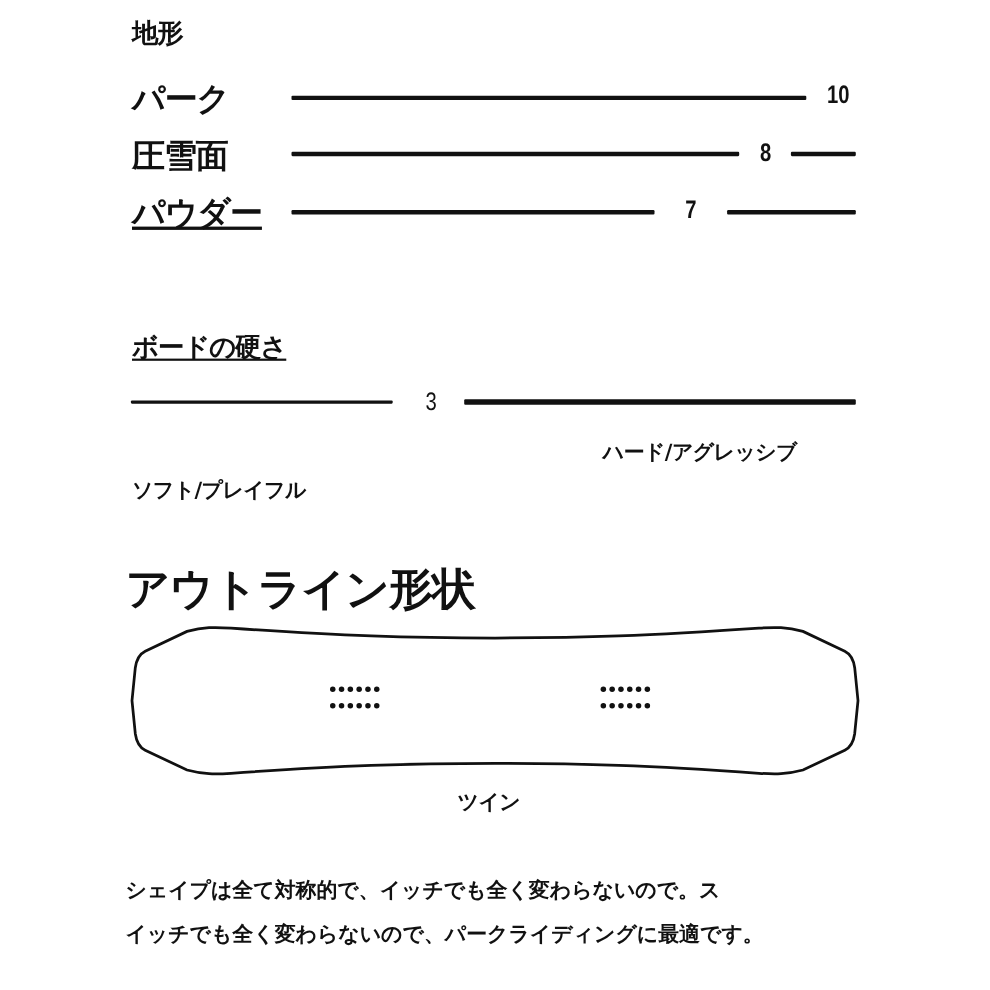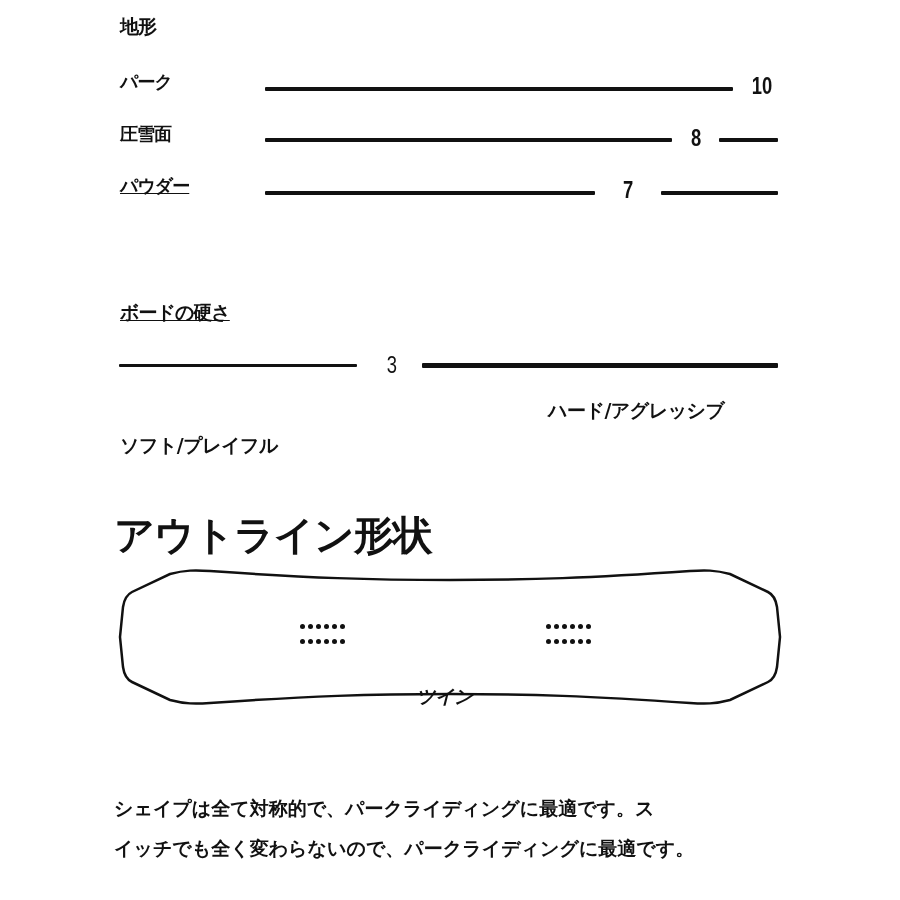--- a/index.html
+++ b/index.html
@@ -1,20 +1,20 @@
 <!DOCTYPE html>
 <html><head>
 <meta charset="utf-8">
 <style>
   html, body { margin:0; padding:0; background:#ffffff; }
   body { width:900px; height:900px; position:relative; overflow:hidden;
          font-family:"DejaVu Sans","Liberation Sans",sans-serif; color:#111; }
   .abs { position:absolute; }
-  .h-title { font-size:19px; font-weight:bold; letter-spacing:-1px; }
-  .label { font-size:18px; font-weight:bold; letter-spacing:-1px; }
+  .h-title { font-size:24px; font-weight:bold; letter-spacing:-1px; }
+  .label { font-size:30px; font-weight:bold; letter-spacing:-1px; }
   .num { font-family:"Liberation Sans","DejaVu Sans",sans-serif; font-size:23px; font-weight:bold; transform:scaleX(0.8); transform-origin:center; text-align:center; }
   .bar { position:absolute; background:#111; height:4px; border-radius:1px; }
   .small { font-size:19px; font-weight:bold; letter-spacing:-0.5px; }
   .desc { font-size:19px; font-weight:bold; letter-spacing:0px; }
   .dots { position:absolute; display:grid; grid-template-columns:repeat(6,8px); row-gap:10px; }
   .dot { width:5px; height:5px; border-radius:50%; background:#111; }
 </style>
 </head>
 <body>
 
@@ -88,16 +88,16 @@
     <span class="dot"></span>
     <span class="dot"></span>
   <span class="dot"></span>
     <span class="dot"></span>
     <span class="dot"></span>
     <span class="dot"></span>
     <span class="dot"></span>
     <span class="dot"></span>
 </div>
 
-<div class="abs small" style="left:416px;top:684px;font-style:italic;">ツイン</div>
+<div class="abs small" style="left:416px;top:716px;">ツイン</div>
 
-<div class="abs desc" style="left:114px;top:796px;white-space:nowrap;">シェイプは全て対称的で、パークライディングに最適です。ス</div>
+<div class="abs desc" style="left:114px;top:796px;white-space:nowrap;">シェイプは全て対称的で、イッチでも全く変わらないので。ス</div>
 <div class="abs desc" style="left:114px;top:836px;white-space:nowrap;">イッチでも全く変わらないので、パークライディングに最適です。</div>
 
 </body></html>

